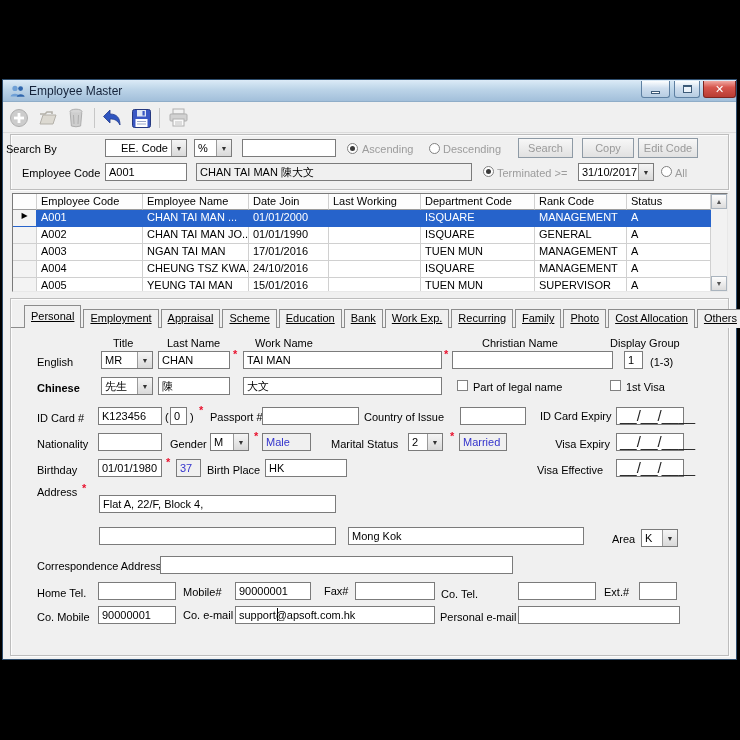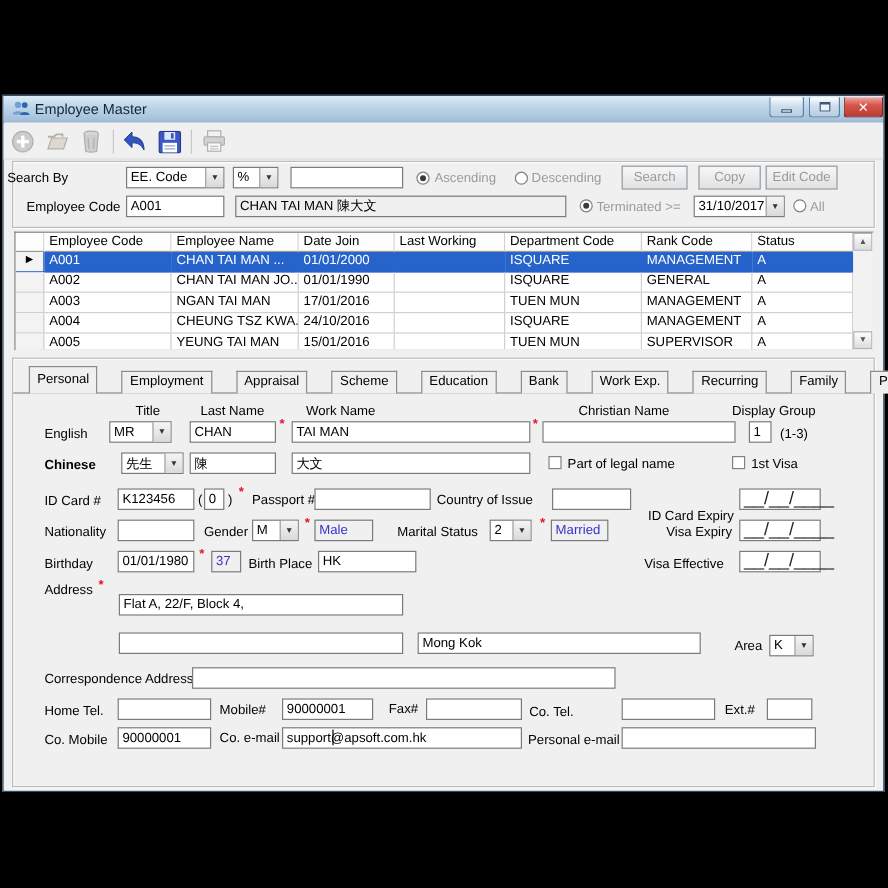--- a/index.html
+++ b/index.html
@@ -75,21 +75,21 @@
   .grow.sel .selcol { background:#f3f3f3; color:#000; }
   #vscroll { position:absolute; right:0; top:0; width:16px; height:97px; background:#f2f2f2; }
   .sbtn { position:absolute; left:0; width:16px; height:15px; border:1px solid #aab4be;
           background:linear-gradient(#fdfdfd,#dcdcdc); display:flex; align-items:center;
           justify-content:center; font-size:7px; color:#555; }
 
   
   #tabline { position:absolute; left:11px; top:327px; width:717px; height:1px; background:#8c8c8c; }
   #tabstrip { position:absolute; left:24px; top:305px; height:23px; display:flex; align-items:flex-end; }
   .tab { height:19px; border:1px solid #8c8c8c; border-bottom:none; background:#f0f0f0;
-         font-size:11px; padding:2px 6px 0 6px; margin-right:20px; white-space:nowrap; }
+         font-size:11px; padding:2px 6px 0 6px; margin-right:2px; white-space:nowrap;text-decoration:underline; }
   .tab.active { height:23px; padding-top:4px; position:relative; z-index:3; }
 </style>
 </head>
 <body>
 
 <div id="screen">
 <div id="window">
 
   <div id="titlebar">
     <span class="abs" style="left:7px;top:4px;">
@@ -159,21 +159,21 @@
             <line x1="7" y1="14" x2="14" y2="14" stroke="#c0c0c0"></line>
             <line x1="7" y1="16" x2="14" y2="16" stroke="#c0c0c0"></line>
           </svg>
     </span>
   </div>
 </div>
 
 <div class="gb" style="left:10px;top:134px;width:719px;height:56px;"></div>
 
 <span class="lbl" style="left:6px;top:143px;">Search By</span>
-<div class="combo" style="left:105px;top:139px;width:82px;">
+<div class="combo" style="left:105px;top:139px;width:82px;text-align:right;">
   <span class="combo-txt">EE. Code</span>
   <span class="combo-btn">▼</span>
 </div>
 <div class="combo" style="left:194px;top:139px;width:38px;">
   <span class="combo-txt">%</span>
   <span class="combo-btn">▼</span>
 </div>
 <input class="inp" style="left: 242px; top: 139px; width: 94px;" value="">
 <span class="radio sel" style="left:347px;top:143px;"></span>
 <span class="lbl dis" style="left:362px;top:143px;">Ascending</span>
@@ -283,21 +283,21 @@
   <span class="tab">Others</span>
 </div>
 
 <span class="lbl" style="left:113px;top:337px;">Title</span>
 <span class="lbl" style="left:167px;top:337px;">Last Name</span>
 <span class="lbl" style="left:255px;top:337px;">Work Name</span>
 <span class="lbl" style="left:482px;top:337px;">Christian Name</span>
 <span class="lbl" style="left:610px;top:337px;">Display Group</span>
 
 <span class="lbl" style="left:37px;top:356px;">English</span>
-<div class="combo" style="left:91px;top:351px;width:52px;">
+<div class="combo" style="left:101px;top:351px;width:52px;">
   <span class="combo-txt">MR</span>
   <span class="combo-btn">▼</span>
 </div>
 <input class="inp" style="left: 158px; top: 351px; width: 72px;" value="CHAN">
 <span class="ast" style="left:233px;top:348px;">*</span>
 <input class="inp" style="left: 243px; top: 351px; width: 199px;" value="TAI MAN">
 <span class="ast" style="left:444px;top:348px;">*</span>
 <input class="inp" style="left: 452px; top: 351px; width: 161px;" value="">
 <input class="inp" style="left: 624px; top: 351px; width: 19px;" value="1">
 <span class="lbl" style="left:650px;top:356px;">(1-3)</span>
@@ -317,21 +317,21 @@
 <span class="lbl" style="left:37px;top:412px;">ID Card #</span>
 <input class="inp" style="left: 98px; top: 407px; width: 64px;" value="K123456">
 <span class="lbl" style="left:165px;top:411px;">(</span>
 <input class="inp" style="left: 170px; top: 407px; width: 17px;" value="0">
 <span class="lbl" style="left:190px;top:411px;">)</span>
 <span class="ast" style="left:199px;top:404px;">*</span>
 <span class="lbl" style="left:210px;top:411px;">Passport #</span>
 <input class="inp" style="left: 262px; top: 407px; width: 97px;" value="">
 <span class="lbl" style="left:364px;top:411px;">Country of Issue</span>
 <input class="inp" style="left: 460px; top: 407px; width: 66px;" value="">
-<span class="lbl" style="left:540px;top:424px;width:70px;text-align:left;">ID Card Expiry</span>
+<span class="lbl" style="left:540px;top:410px;width:70px;text-align:left;">ID Card Expiry</span>
 <span class="inp mask" style="left:616px;top:407px;width:68px;line-height:16px;">__/__/____</span>
 
 <span class="lbl" style="left:37px;top:438px;">Nationality</span>
 <input class="inp" style="left: 98px; top: 433px; width: 64px;" value="">
 <span class="lbl" style="left:170px;top:438px;">Gender</span>
 <div class="combo" style="left:210px;top:433px;width:39px;">
   <span class="combo-txt">M</span>
   <span class="combo-btn">▼</span>
 </div>
 <span class="ast" style="left:254px;top:430px;">*</span>

